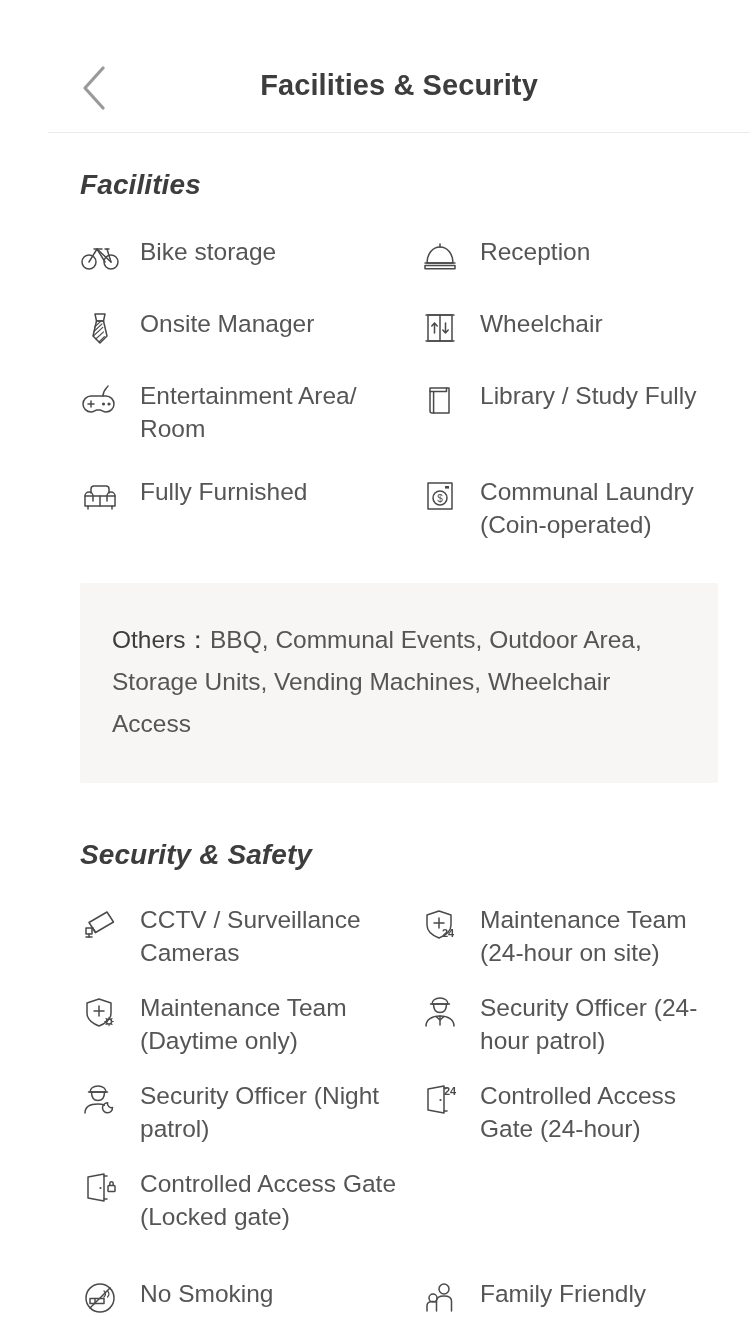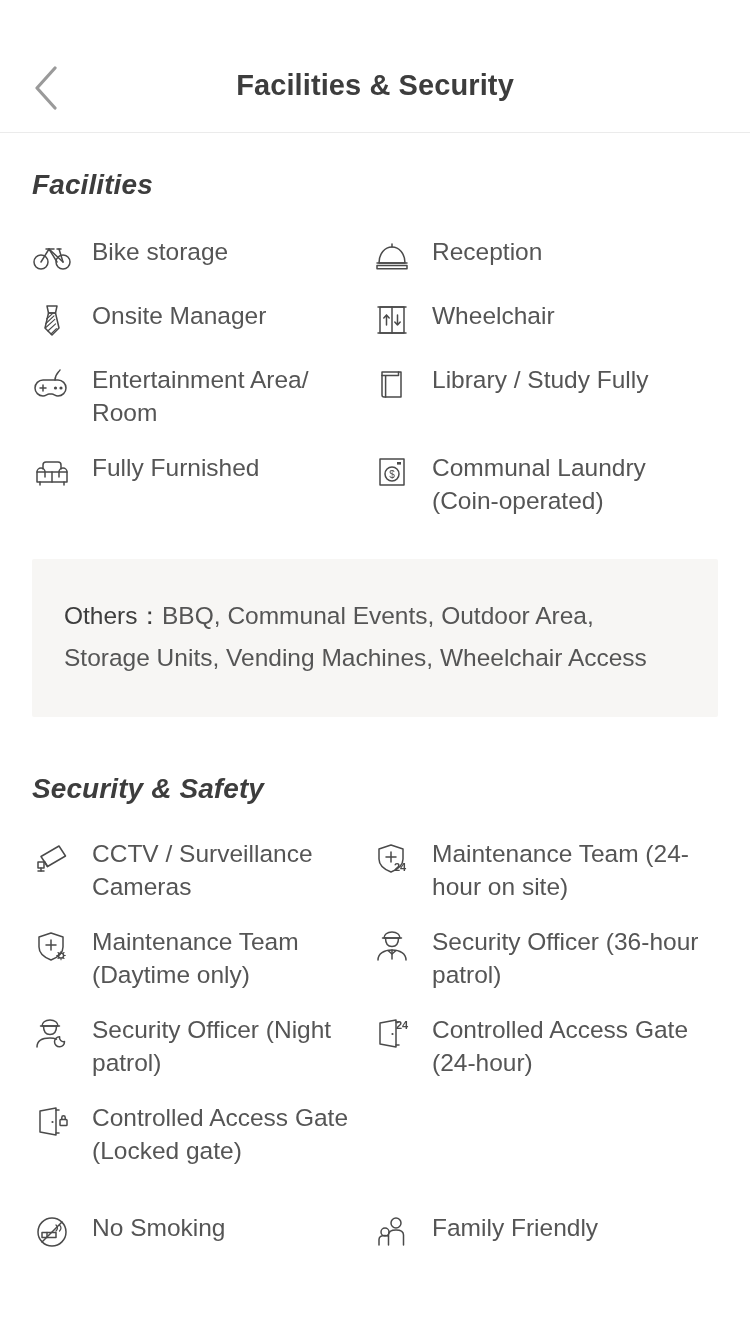--- a/index.html
+++ b/index.html
@@ -2,21 +2,21 @@
 <html><head>
 <meta charset="utf-8">
 <style>
   * { box-sizing: border-box; margin: 0; padding: 0; }
   html, body {
     width: 750px; height: 1334px;
     background: #ffffff;
     font-family: "Liberation Sans", sans-serif;
     overflow: hidden;
   }
-  .screen { width: 750px; height: 1334px; position: relative; background:#fff; }
+  .screen { width: 750px; height: 1334px; position: relative; background:#fff;padding-left:48px; }
 
   
   .header {
     position: relative;
     height: 133px;
     background: #ffffff;
     border-bottom: 1px solid #ebebeb;
   }
   .back-btn {
     position: absolute;
@@ -51,21 +51,21 @@
   #sec-security    { margin-top: 56px; }
   #sec-rules       { margin-top: 52px; }
 
   .grid {
     display: grid;
     grid-template-columns: 340px 1fr;
     column-gap: 0px;
     padding-left: 32px;
     padding-right: 18px;
   }
-  #facilities-grid { margin-top: 24px; row-gap: 0px; }
+  #facilities-grid { margin-top: 24px; row-gap: 8px; }
   #security-grid   { margin-top: 22px; row-gap: 0px; }
   #rules-grid      { margin-top: 22px; row-gap: 0px; }
 
   .item {
     display: flex;
     align-items: flex-start;
     padding: 10px 0 12px 0;
     min-height: 64px;
   }
   .item .ic {
@@ -284,21 +284,21 @@
         <span class="ic">
           <svg width="40" height="40" viewBox="0 0 40 40" fill="none" stroke="#4a4a4a" stroke-width="1.5" stroke-linecap="round" stroke-linejoin="round">
             <path d="M12 12 C12 8.7 15.1 6 20 6 C24.9 6 28 8.7 28 12 Z"></path>
             <line x1="10.5" y1="12" x2="29.5" y2="12"></line>
             <path d="M13.5 12 C13.5 17.5 16 20.5 20 20.5 C24 20.5 26.5 17.5 26.5 12"></path>
             <path d="M6 34 C6 27.5 12 24 20 24 C28 24 34 27.5 34 34"></path>
             <path d="M20 24 L20 33"></path>
             <path d="M16 24.5 L20 28 L24 24.5"></path>
           </svg>
         </span>
-        <span class="lbl">Security Officer (36-hour patrol)</span>
+        <span class="lbl">Security Officer (24-hour patrol)</span>
       </div>
 
       <div class="item">
         <span class="ic">
           <svg width="40" height="40" viewBox="0 0 40 40" fill="none" stroke="#4a4a4a" stroke-width="1.5" stroke-linecap="round" stroke-linejoin="round">
             <path d="M10 12 C10 8.7 13.1 6 18 6 C22.9 6 26 8.7 26 12 Z"></path>
             <line x1="8.5" y1="12" x2="27.5" y2="12"></line>
             <path d="M11.5 12 C11.5 17.5 14 20.5 18 20.5 C22 20.5 24.5 17.5 24.5 12"></path>
             <path d="M5 33 C5 27 10 24 18 24 C20.5 24 22.7 24.4 24.5 25.1"></path>
             <path d="M32.5 27.5 A5 5 0 1 1 27.6 22.8 A4 4 0 0 0 32.5 27.5 Z"></path>

